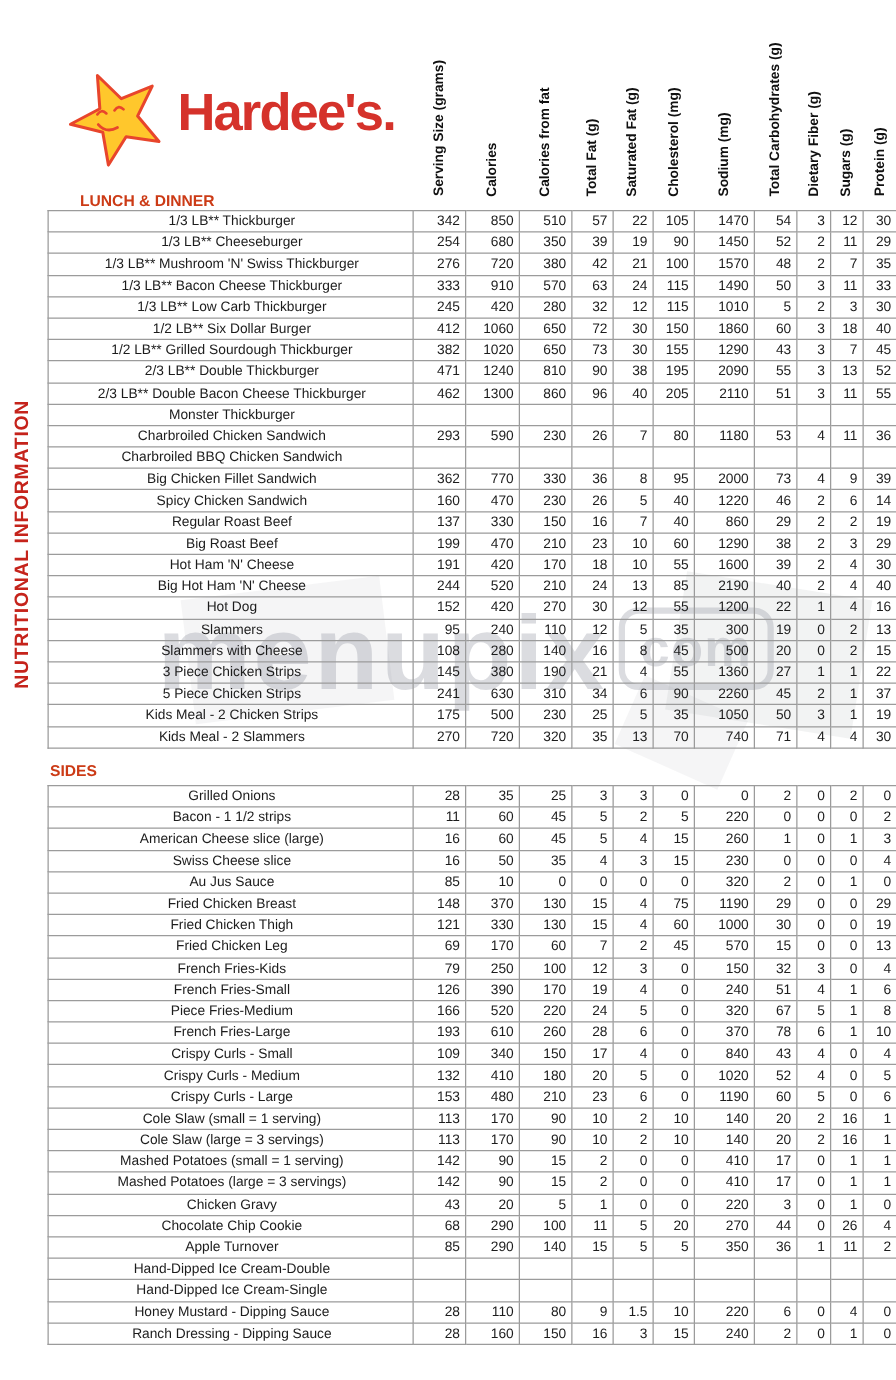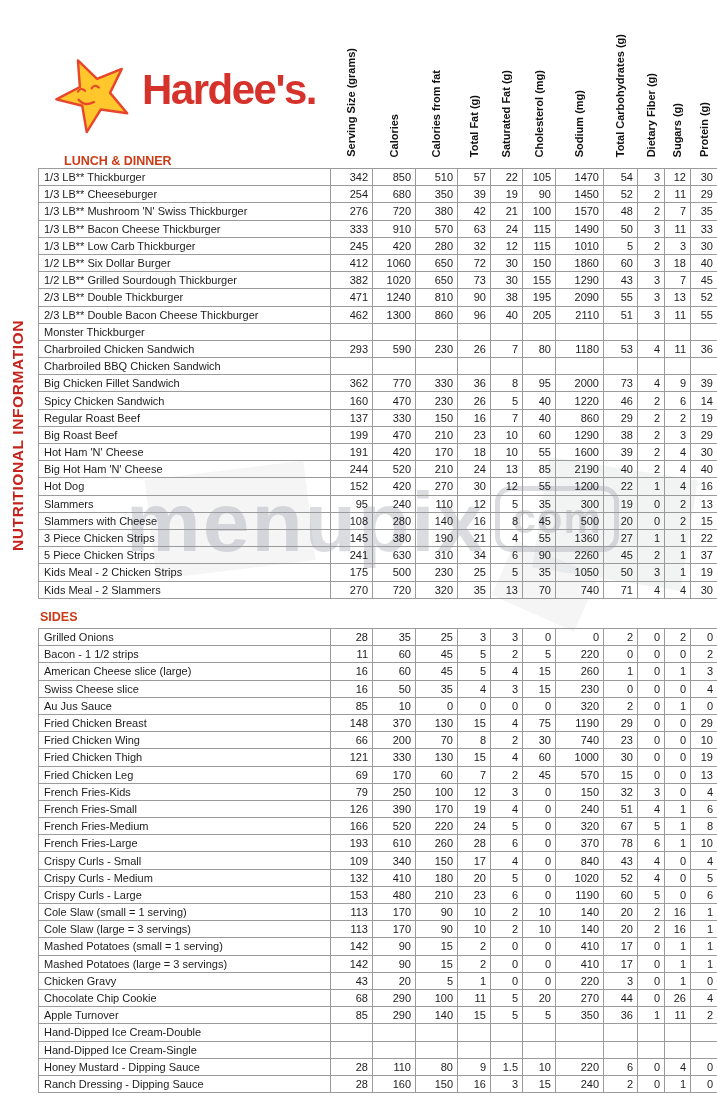--- a/index.html
+++ b/index.html
@@ -28,21 +28,21 @@
   #lunch-title{top:154px;padding-left:24px;}
   #sides-title{top:610px;}
   
   .menu-table{position:absolute;left:38px;border-collapse:collapse;table-layout:fixed;width:679px;z-index:2;background:transparent;}
   #lunch-table{top:168px;}
   #sides-table{top:628px;}
   .menu-table td{
     border:1px solid #9b9b9b;font-size:11px;height:16.2px;line-height:12px;
     padding:0 3px 0 5px;overflow:hidden;white-space:nowrap;background:transparent;
   }
-  .menu-table td.name{text-align:left;}
+  .menu-table td.name{text-align:center;}
   .menu-table td.num{text-align:right;padding-right:4px;}
   
   .watermark{
     position:absolute;left:126px;top:474px;z-index:1;white-space:nowrap;
     font-weight:bold;font-size:84px;letter-spacing:2px;color:rgba(145,150,160,0.33);
     pointer-events:none;
   }
   .watermark .wm-suffix{
     display:inline-block;font-size:42px;letter-spacing:1px;vertical-align:18px;
     border:5px solid rgba(145,150,160,0.33);border-radius:16px;padding:4px 12px;margin-left:10px;
@@ -574,34 +574,20 @@
         <td class="num">15</td>
         <td class="num">4</td>
         <td class="num">75</td>
         <td class="num">1190</td>
         <td class="num">29</td>
         <td class="num">0</td>
         <td class="num">0</td>
         <td class="num">29</td>
       </tr>
       <tr>
-        <td class="name">Fried Chicken Wing</td>
-        <td class="num">66</td>
-        <td class="num">200</td>
-        <td class="num">70</td>
-        <td class="num">8</td>
-        <td class="num">2</td>
-        <td class="num">30</td>
-        <td class="num">740</td>
-        <td class="num">23</td>
-        <td class="num">0</td>
-        <td class="num">0</td>
-        <td class="num">10</td>
-      </tr>
-      <tr>
         <td class="name">Fried Chicken Thigh</td>
         <td class="num">121</td>
         <td class="num">330</td>
         <td class="num">130</td>
         <td class="num">15</td>
         <td class="num">4</td>
         <td class="num">60</td>
         <td class="num">1000</td>
         <td class="num">30</td>
         <td class="num">0</td>
@@ -644,21 +630,21 @@
         <td class="num">19</td>
         <td class="num">4</td>
         <td class="num">0</td>
         <td class="num">240</td>
         <td class="num">51</td>
         <td class="num">4</td>
         <td class="num">1</td>
         <td class="num">6</td>
       </tr>
       <tr>
-        <td class="name">French Fries-Medium</td>
+        <td class="name">Piece Fries-Medium</td>
         <td class="num">166</td>
         <td class="num">520</td>
         <td class="num">220</td>
         <td class="num">24</td>
         <td class="num">5</td>
         <td class="num">0</td>
         <td class="num">320</td>
         <td class="num">67</td>
         <td class="num">5</td>
         <td class="num">1</td>

